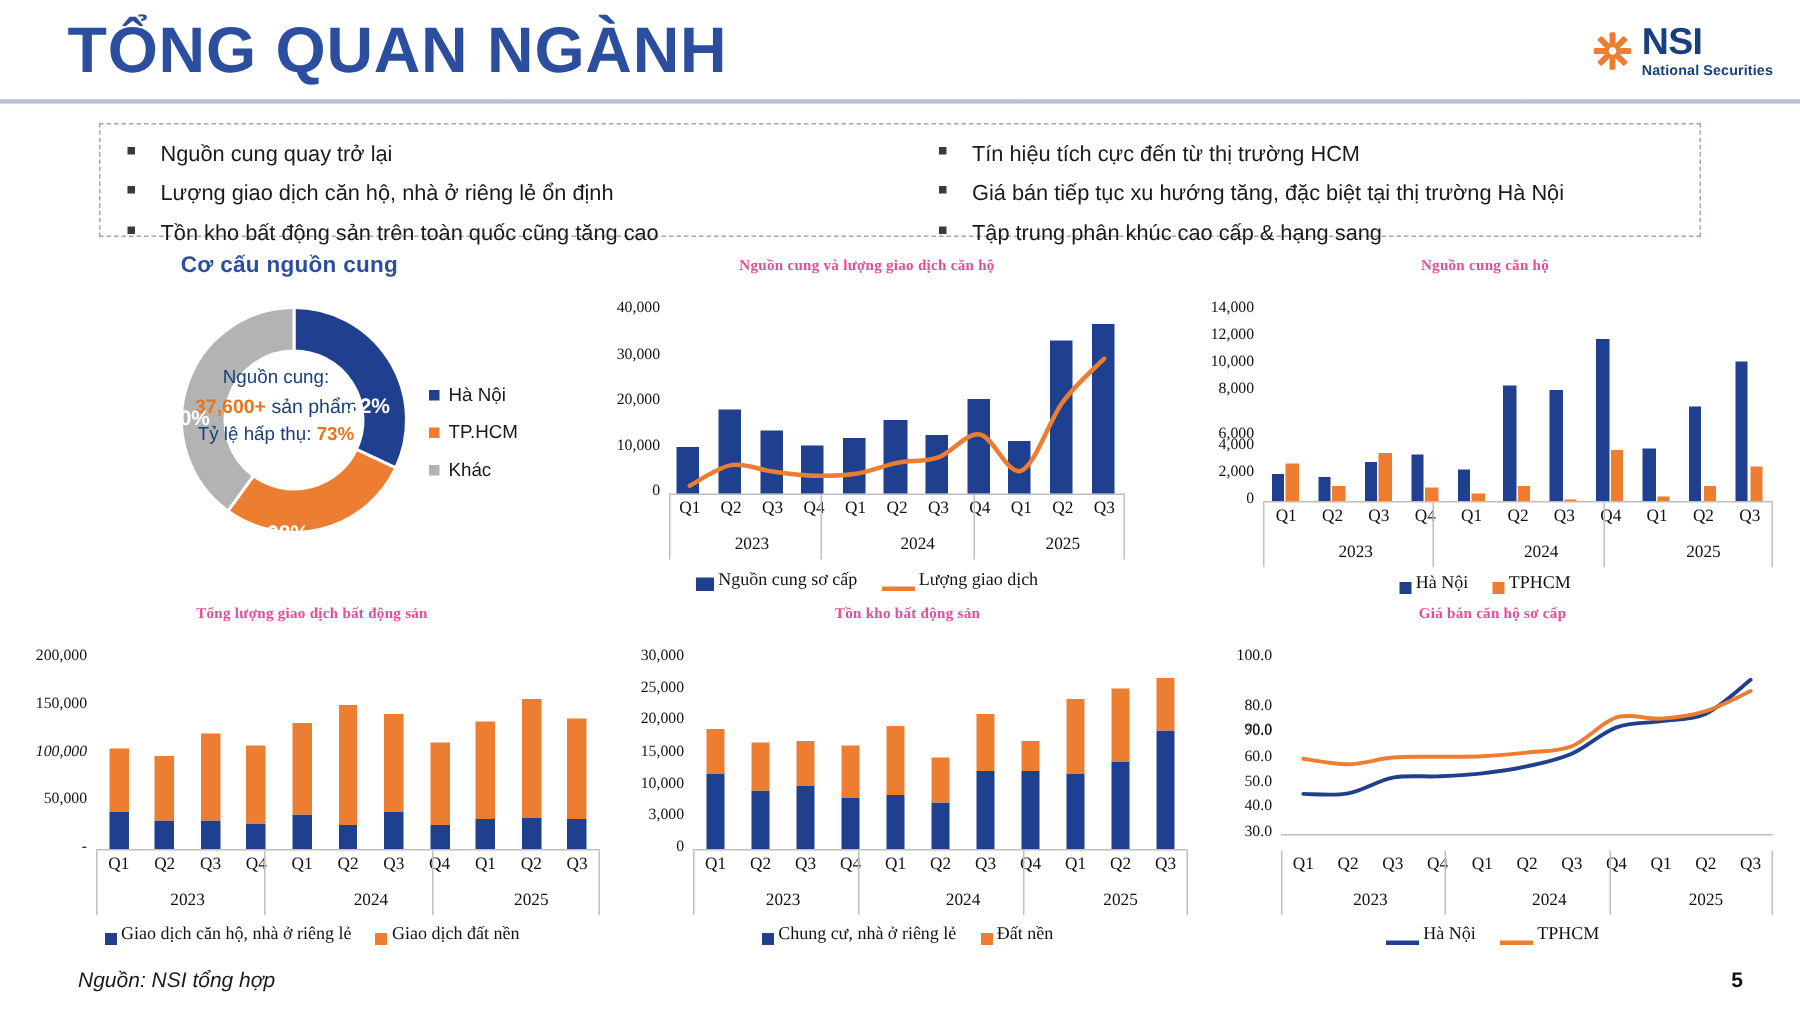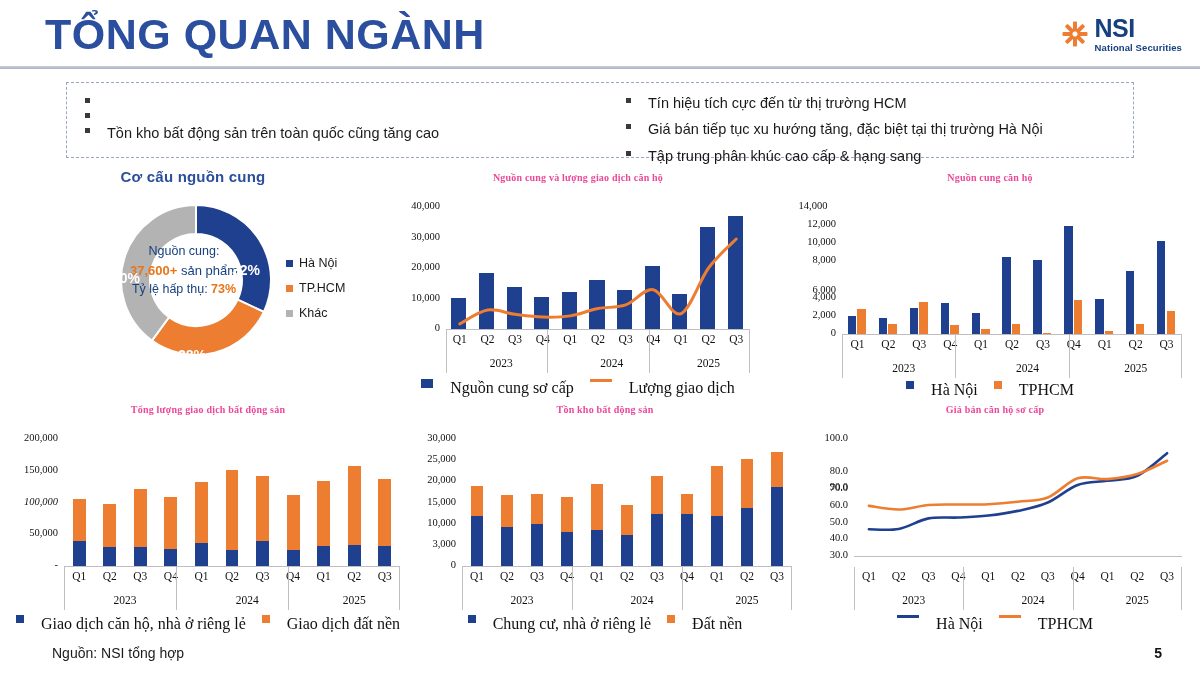--- a/index.html
+++ b/index.html
@@ -49,39 +49,39 @@
   .chart-title.blue { color:#2b4f9e; font-family:"Liberation Sans",sans-serif; font-size:15px; }
   .plot { position:relative; }
   .axis-label { position:absolute; font-family:"Liberation Serif", serif; font-size:10.5px; color:#111; white-space:nowrap; }
   .ylab { text-align:right; }
   .tickx { position:absolute; font-family:"Liberation Serif", serif; font-size:11.5px; color:#111; text-align:center; }
   .yearlab { position:absolute; font-family:"Liberation Serif", serif; font-size:11.5px; color:#111; text-align:center; }
   .sep { position:absolute; width:1px; background:#bfbfbf; }
   .baseline { position:absolute; height:1px; background:#bfbfbf; }
   .bar { position:absolute; bottom:0; }
   .legend { position:absolute; display:flex; align-items:center; justify-content:center; gap:16px; width:100%; }
-  .lg { display:flex; align-items:flex-start; gap:17px; font-family:"Liberation Serif", serif; font-size:16px; color:#111; }
+  .lg { display:flex; align-items:flex-end; gap:3px; font-family:"Liberation Serif", serif; font-size:12px; color:#111; }
   .lg .sw { width:12px; height:9px; display:inline-block; }
   .lg .swline { width:22px; height:3px; display:inline-block; }
   .lg .swsq { width:8px; height:8px; display:inline-block; }
 
   
   .donut-wrap { position:absolute; }
   .donut-center { position:absolute; text-align:center; width:140px; line-height:1.5; }
   .dc1 { font-size:12.5px; color:#17407f; }
   .dc2 { font-size:13px; color:#17407f; }
   .dc3 { font-size:12.5px; color:#17407f; }
   .accent { color:#e8751a; font-weight:bold; }
   .pct { position:absolute; font-size:14px; font-weight:bold; }
   .donut-legend { position:absolute; }
   .dl-item { display:flex; align-items:center; gap:6px; margin-bottom:11px; font-size:12.5px; color:#1a1a1a; }
   .dl-item .sq { width:7px; height:7px; display:inline-block; }
 
   
-  .source { position:absolute; left:52px; top:645px; font-size:14px; color:#1a1a1a; }
+  .source { position:absolute; left:52px; top:645px; font-size:14px; font-style:italic; color:#1a1a1a; }
   .pageno { position:absolute; right:38px; top:645px; font-size:14px; font-weight:bold; color:#111; }
 </style>
 </head>
 <body>
 
 <div class="slide">
 
   <div class="header">
     <div class="slide-title">TỔNG QUAN NGÀNH</div>
     <div class="header-rule"></div>
@@ -107,25 +107,27 @@
     </div>
   </div>
 
   <div class="bullet-box">
     <div class="bullet-cols">
       <div class="bcol">
         <div class="bullet-row">
           <span class="bullet-mark">
               <i></i>
             </span>
-        </div>
-        <div class="bullet-row">
-          <span class="bullet-mark">
-              <i></i>
-            </span>
+          <span class="bullet-text">Nguồn cung quay trở lại</span>
+        </div>
+        <div class="bullet-row">
+          <span class="bullet-mark">
+              <i></i>
+            </span>
+          <span class="bullet-text">Lượng giao dịch căn hộ, nhà ở riêng lẻ ổn định</span>
         </div>
         <div class="bullet-row">
           <span class="bullet-mark">
               <i></i>
             </span>
           <span class="bullet-text">Tồn kho bất động sản trên toàn quốc cũng tăng cao</span>
         </div>
       </div>
       <div class="bcol right">
         <div class="bullet-row">
@@ -244,21 +246,21 @@
   <div class="chart" style="left:790px; top:172px; width:400px; height:210px;">
     <div class="chart-title" style="width:400px;">Nguồn cung căn hộ</div>
     <div class="plot" id="plot-2" style="left:0; top:16px; width:400px; height:190px;">
         <div class="axis-label ylab" style="left: 0px; width: 46px; top: 128px;">0</div>
         <div class="axis-label ylab" style="left: 0px; width: 46px; top: 109.857px; text-align: right;">2,000</div>
         <div class="axis-label ylab" style="left: 0px; width: 46px; top: 91.7143px;">4,000</div>
         <div class="axis-label ylab" style="left: 0px; width: 46px; top: 85px;">6,000</div>
         <div class="axis-label ylab" style="left: 0px; width: 46px; top: 55.4286px;">8,000</div>
         <div class="axis-label ylab" style="left: 0px; width: 46px; top: 37.2857px;">10,000</div>
         <div class="axis-label ylab" style="left: 0px; width: 46px; top: 19.1429px;">12,000</div>
-        <div class="axis-label ylab" style="left: 0px; width: 46px; top: 1px; text-align: center;">14,000</div>
+        <div class="axis-label ylab" style="left: 0px; width: 46px; top: 1px;">14,000</div>
         <div class="baseline" style="left: 52px; top: 135px; width: 340px;"></div>
         <div class="bar" style="left: 57.8727px; width: 8.432px; height: 18.1429px; top: 116.857px; bottom: auto; background: rgb(31, 63, 143);"></div>
         <div class="bar" style="left: 67.4545px; width: 8.432px; height: 25.4px; top: 109.6px; bottom: auto; background: rgb(237, 125, 49);"></div>
         <div class="bar" style="left: 88.7818px; width: 8.432px; height: 16.3286px; top: 118.671px; bottom: auto; background: rgb(31, 63, 143);"></div>
         <div class="bar" style="left: 98.3636px; width: 8.432px; height: 9.97857px; top: 125.021px; bottom: auto; background: rgb(237, 125, 49);"></div>
         <div class="bar" style="left: 119.691px; width: 8.432px; height: 26.3071px; top: 108.693px; bottom: auto; background: rgb(31, 63, 143);"></div>
         <div class="bar" style="left: 129.273px; width: 8.432px; height: 31.75px; top: 103.25px; bottom: auto; background: rgb(237, 125, 49);"></div>
         <div class="bar" style="left: 150.6px; width: 8.432px; height: 30.8429px; top: 104.157px; bottom: auto; background: rgb(31, 63, 143);"></div>
         <div class="bar" style="left: 160.182px; width: 8.432px; height: 8.61786px; top: 126.382px; bottom: auto; background: rgb(237, 125, 49);"></div>
         <div class="bar" style="left: 181.509px; width: 8.432px; height: 20.8643px; top: 114.136px; bottom: auto; background: rgb(31, 63, 143);"></div>

